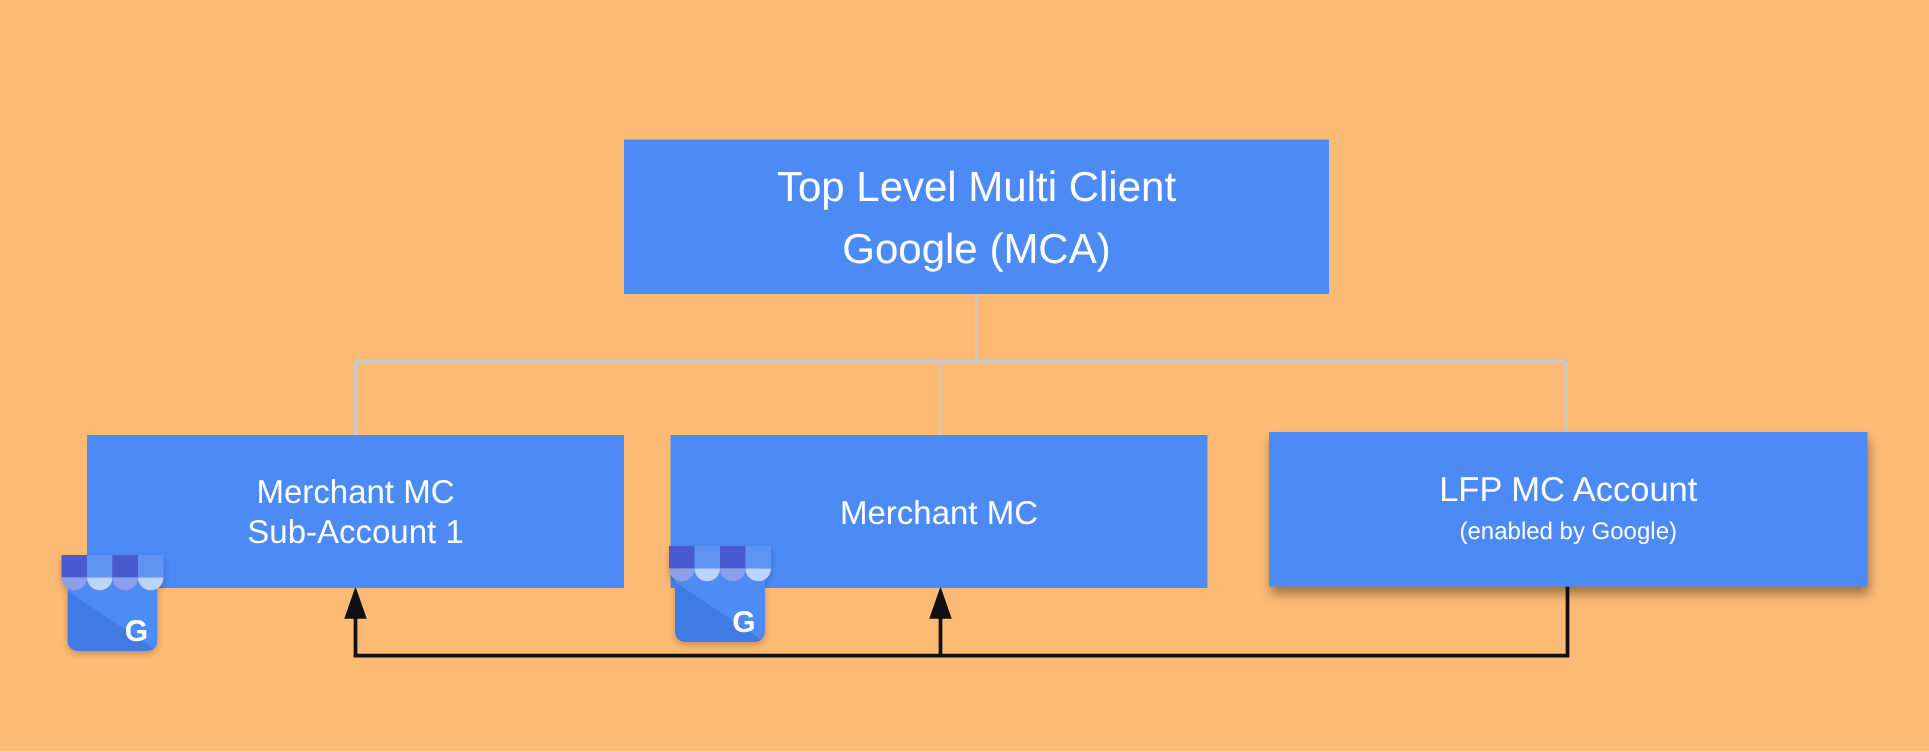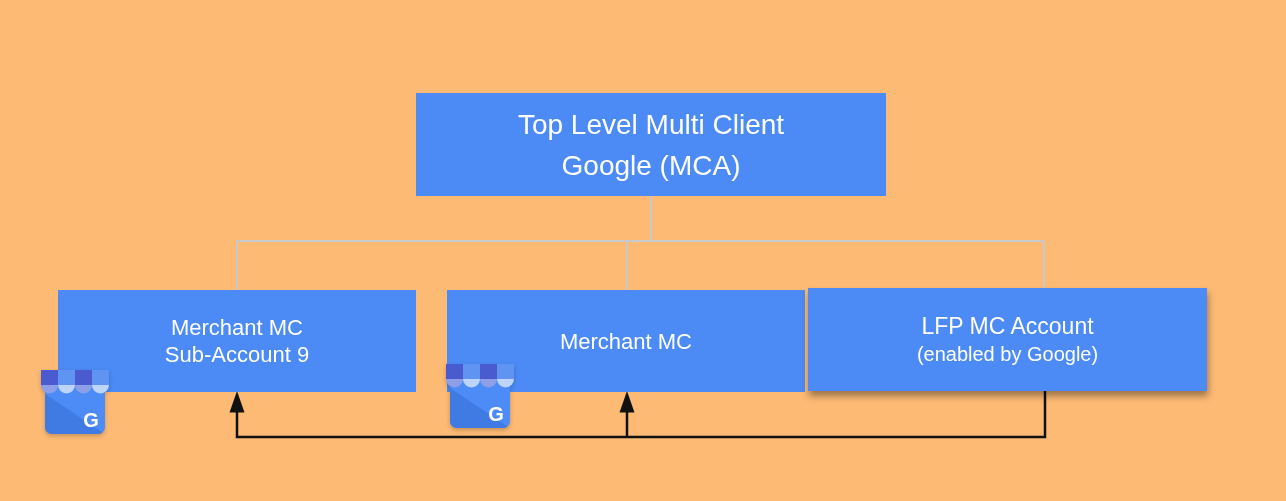--- a/index.html
+++ b/index.html
@@ -23,24 +23,24 @@
     display: flex;
     flex-direction: column;
     align-items: center;
     justify-content: center;
     text-align: center;
   }
   .node-mca { left: 416px; top: 93px; width: 470px; height: 103px; font-size: 28px; line-height: 41px; }
   .node-sub { width: 358px; height: 102px; font-size: 22px; line-height: 27px; }
   .node-sub1 { left: 58px;  top: 290px; }
   .node-sub2 { left: 447px; top: 290px; }
-  .node-lfp  { left: 808px; top: 288px; width: 399px; height: 103px;
+  .node-lfp  { left: 846px; top: 288px; width: 399px; height: 103px;
                box-shadow: 1px 5px 7px rgba(0,0,0,0.38); }
   .node-lfp .line1 { font-size: 23px; line-height: 30px; }
-  .node-lfp .line2 { font-size: 20px; line-height: 27px; }
+  .node-lfp .line2 { font-size: 16px; line-height: 27px; }
   .node span { display: block; }
   .gmb-icon {
     position: absolute;
     width: 74px; height: 66px;
     filter: drop-shadow(0 2px 2px rgba(0,0,0,0.22));
   }
   .gmb-icon-1 { left: 38px;  top: 368px; }
   .gmb-icon-2 { left: 443px; top: 362px; }
 </style>
 </head>
@@ -66,21 +66,21 @@
     </g>
   </svg>
 
   <div class="node node-mca">
     <span class="line1">Top Level Multi Client</span>
     <span class="line2">Google (MCA)</span>
   </div>
 
   <div class="node node-sub node-sub1">
     <span class="line1">Merchant MC</span>
-    <span class="line2">Sub-Account 9</span>
+    <span class="line2">Sub-Account 1</span>
   </div>
 
   <div class="node node-sub node-sub2">
     <span class="line1">Merchant MC</span>
   </div>
 
   <div class="node node-lfp">
     <span class="line1">LFP MC Account</span>
     <span class="line2">(enabled by Google)</span>
   </div>

